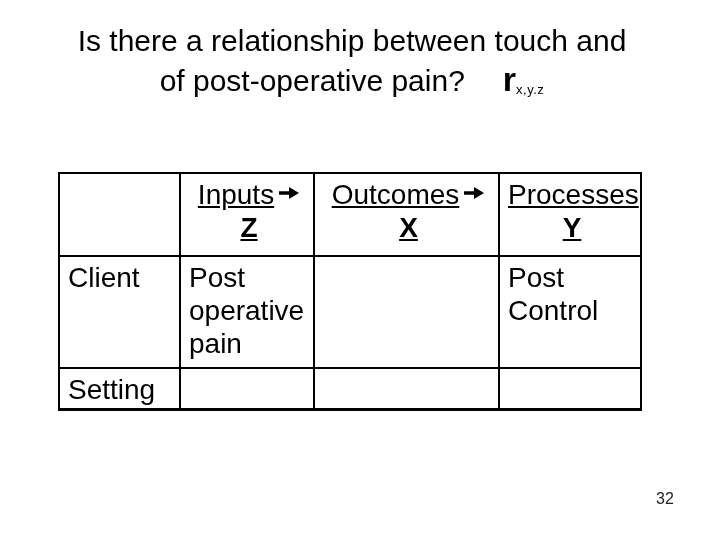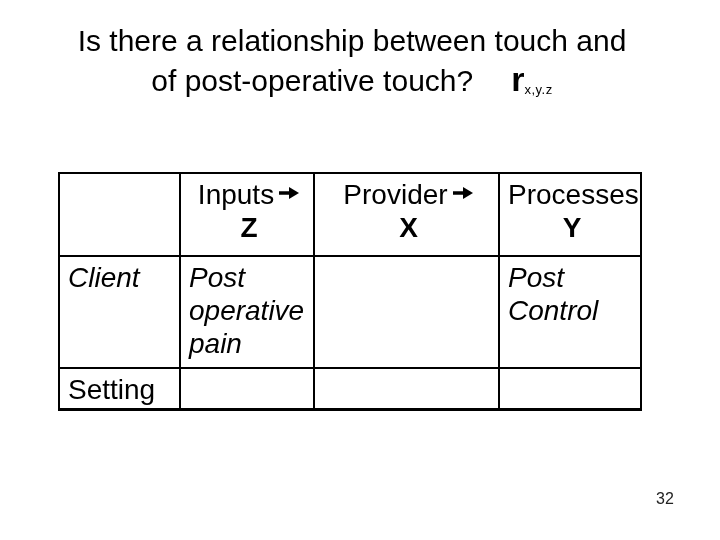--- a/index.html
+++ b/index.html
@@ -41,22 +41,22 @@
   }
   table.logic-model td {
     border: 2px solid #000000;
     vertical-align: top;
     font-size: 28px;
     line-height: 33px;
     padding: 4px 4px 0 8px;
     overflow: hidden;
     background: #ffffff;
   }
-  tr.r-header  { height: 83px; }
-  tr.r-client  { height: 112px; font-style: italic; }
+  tr.r-header  { height: 83px; text-decoration: underline; }
+  tr.r-client  { height: 112px; }
   tr.r-provider{ height: 104px; }
   tr.r-setting { height: 41px; }
   tr.r-setting td { border-bottom-width: 3px; }
 
   td.hcell {
     text-align: center;
     padding: 4px 0 0 0;
     line-height: 36px;
   }
   .hletter { font-weight: bold; }
@@ -72,42 +72,42 @@
     text-align: center;
   }
 </style>
 </head>
 <body>
 
 <div class="slide">
 
   <div class="title-block">
     <div>Is there a relationship between touch and</div>
-    <div><span>of post-operative touch?</span><span class="notation"><span class="notation-base">r</span><span class="notation-sub">x,y.z</span></span></div>
+    <div><span>of post-operative pain?</span><span class="notation"><span class="notation-base">r</span><span class="notation-sub">x,y.z</span></span></div>
   </div>
 
   <table class="logic-model">
     <colgroup>
       <col style="width:121px">
       <col style="width:134px">
       <col style="width:185px">
       <col style="width:142px">
     </colgroup>
     <tbody>
       <tr class="r-header">
         <td></td>
         <td class="hcell">
           <div><span>Inputs</span><svg class="arrow-icon" width="21" height="14" viewBox="0 0 21 14">
                 <line x1="0" y1="7" x2="12" y2="7" stroke="#000" stroke-width="3.5"></line>
                 <polygon points="10,1 20,7 10,13" fill="#000"></polygon>
               </svg></div>
           <div class="hletter">Z</div>
         </td>
         <td class="hcell">
-          <div><span>Provider</span><svg class="arrow-icon" width="21" height="14" viewBox="0 0 21 14">
+          <div><span>Outcomes</span><svg class="arrow-icon" width="21" height="14" viewBox="0 0 21 14">
                 <line x1="0" y1="7" x2="12" y2="7" stroke="#000" stroke-width="3.5"></line>
                 <polygon points="10,1 20,7 10,13" fill="#000"></polygon>
               </svg></div>
           <div class="hletter">X</div>
         </td>
         <td class="hcell">
           <div><span>Processes</span></div>
           <div class="hletter">Y</div>
         </td>
       </tr>

